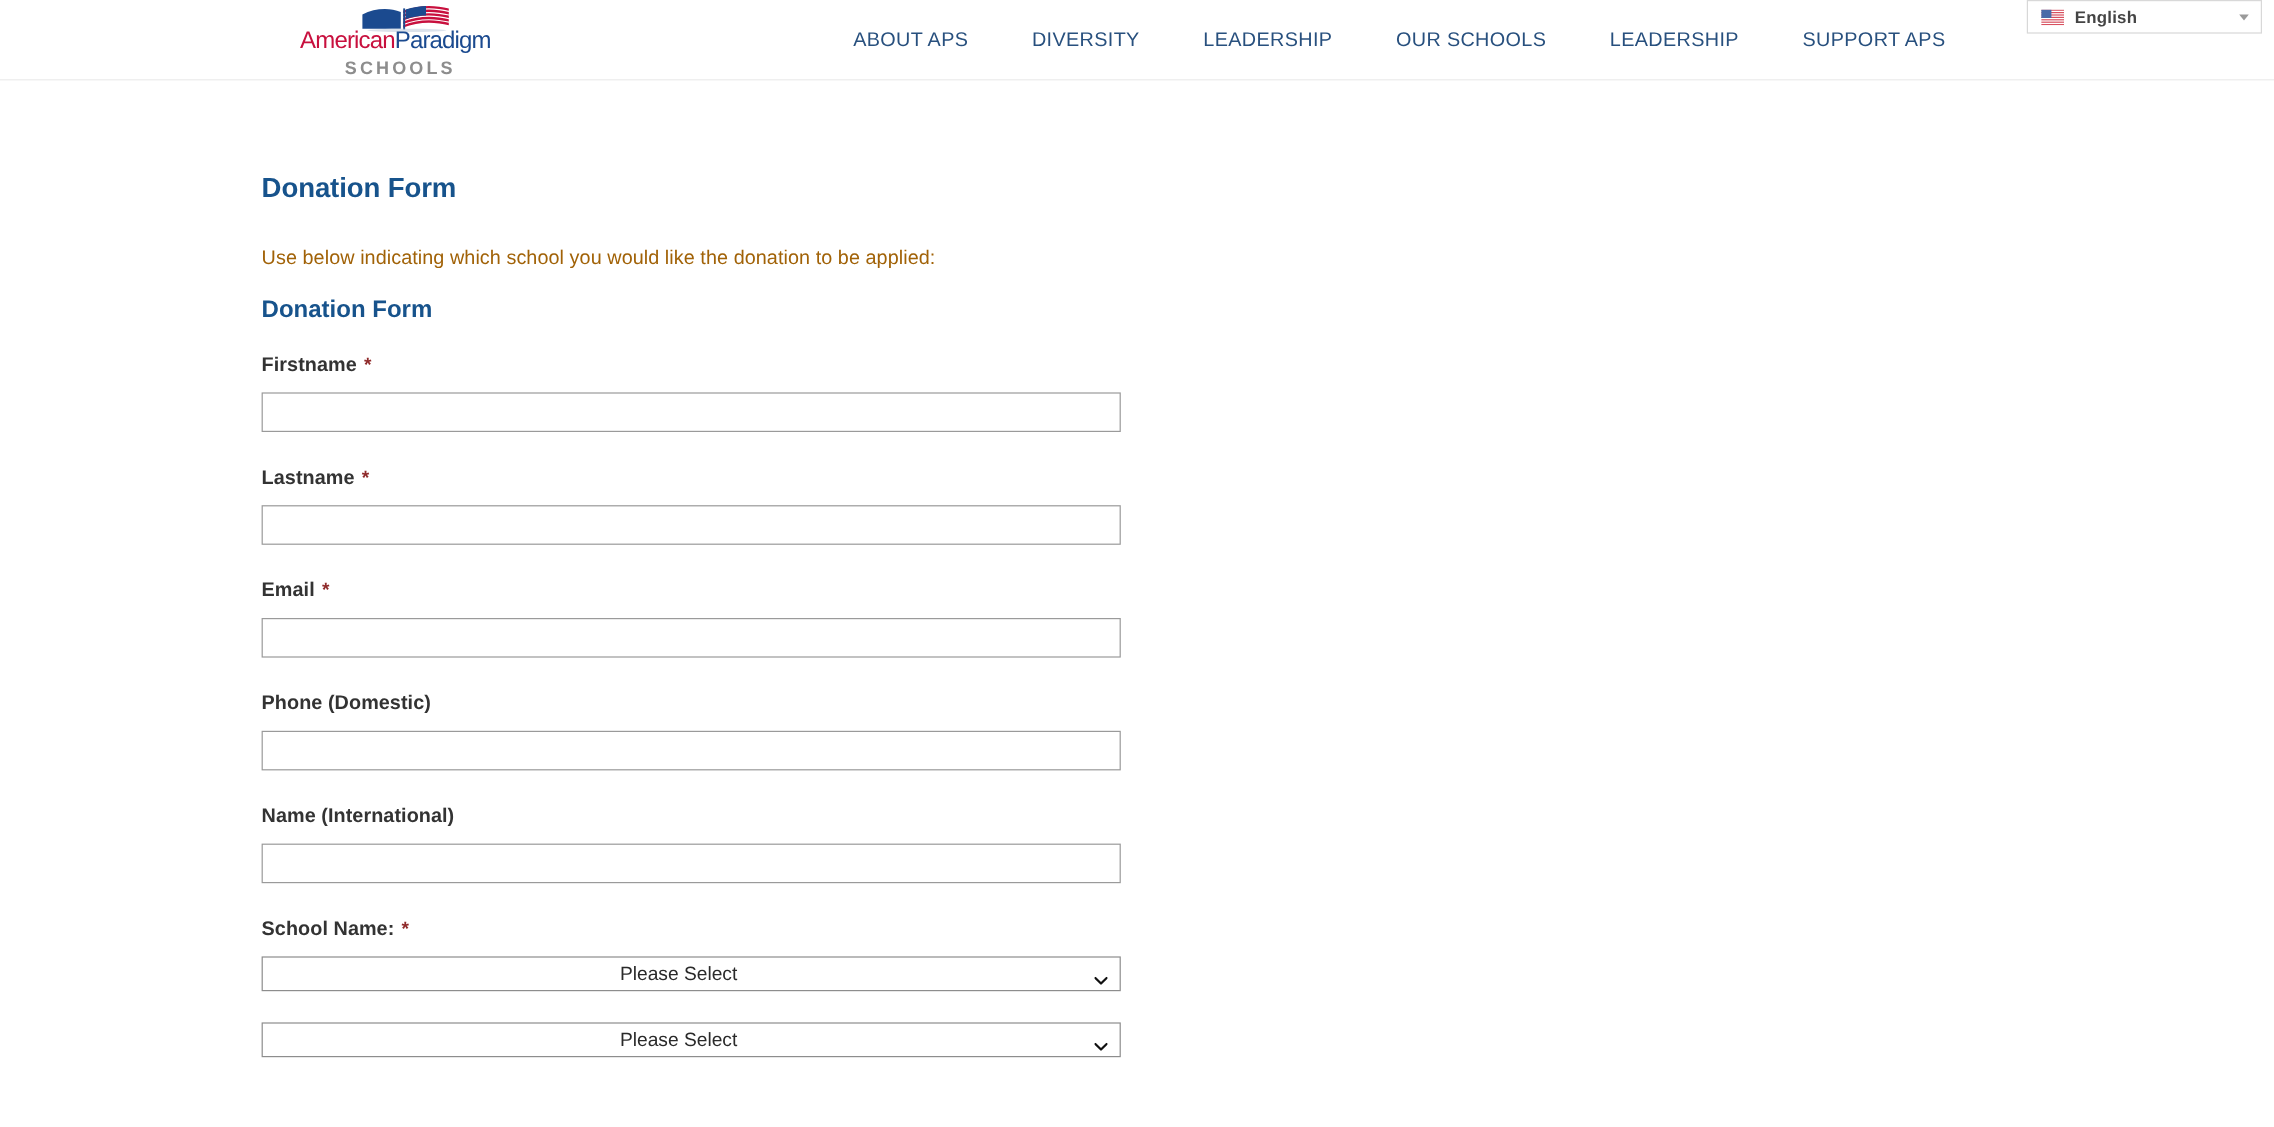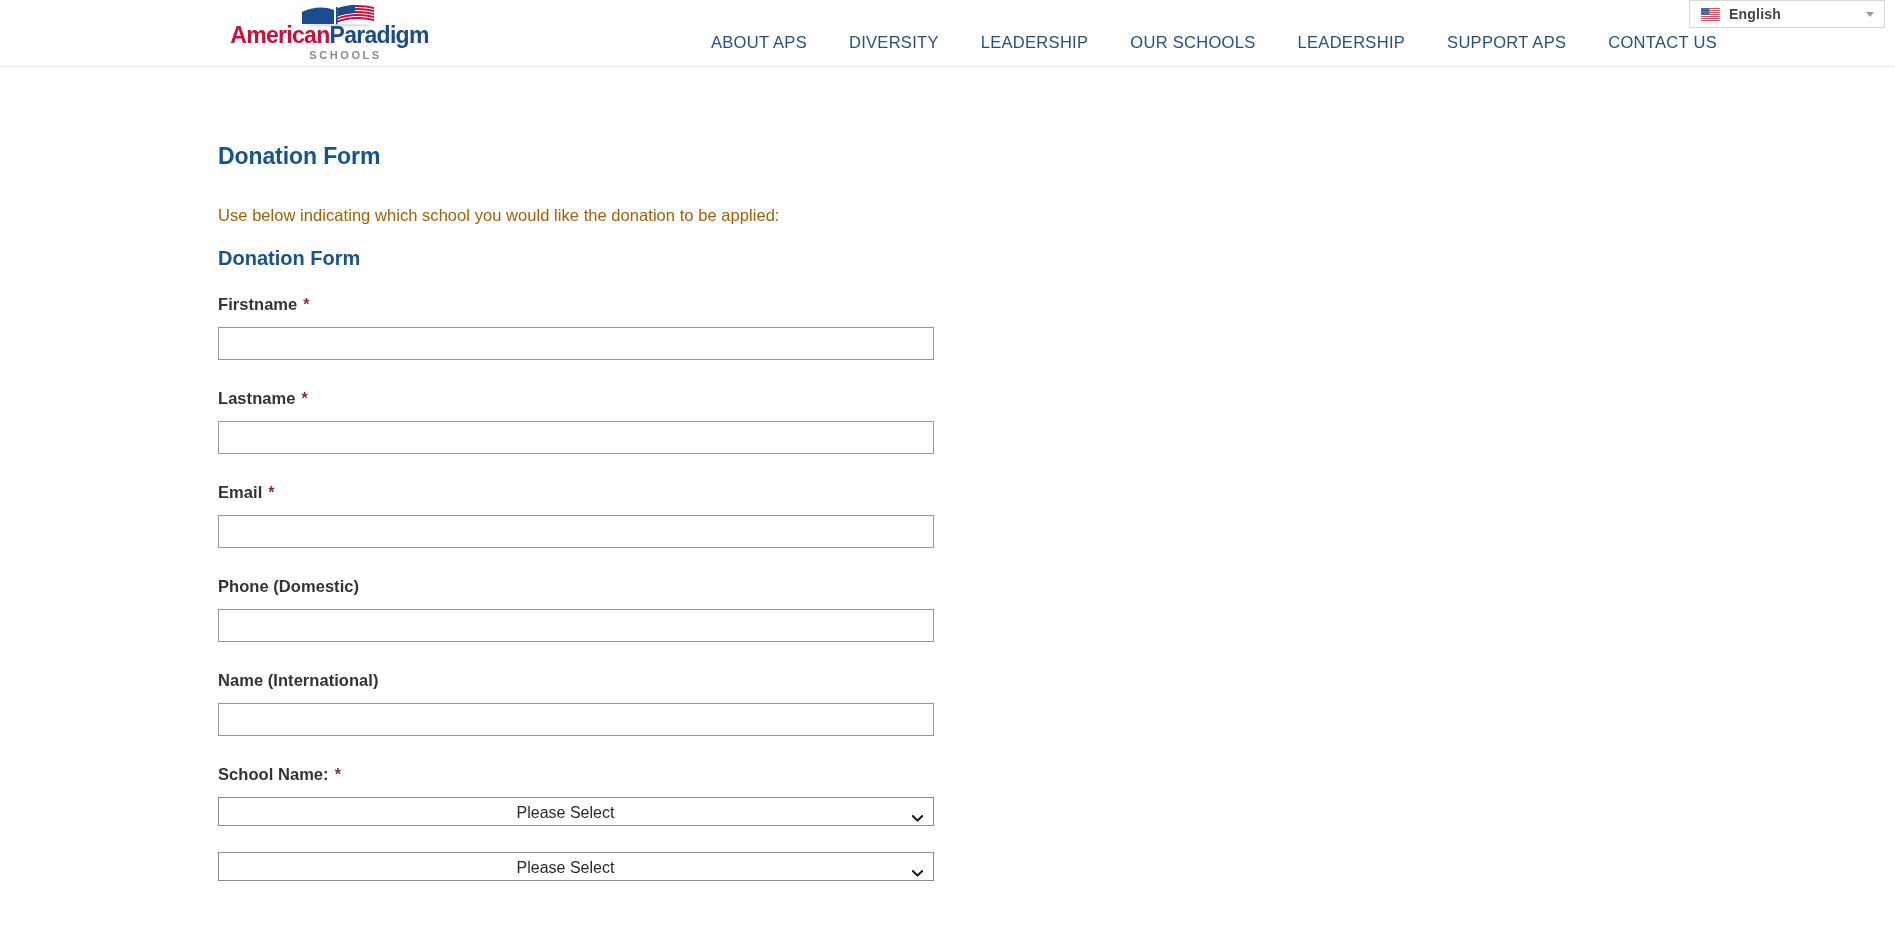--- a/index.html
+++ b/index.html
@@ -41,48 +41,47 @@
     top: 1px;
     width: 78px;
     height: 24px;
   }
   .logo-text {
     position: absolute;
     left: 0;
     top: 22px;
     width: 215px;
     text-align: center;
-    font-size: 23px;
-    font-weight: bold;
+    font-size: 20px;
+    font-weight: normal;
     letter-spacing: -0.7px;
     line-height: 1;
     white-space: nowrap;
   }
   .logo-text .am { color: #c8103e; }
   .logo-text .pa { color: #1b4a8f; }
   .logo-sub {
     position: absolute;
-    left: 16px;
+    left: 4px;
     top: 47px;
     width: 215px;
     text-align: center;
-    font-size: 11px;
+    font-size: 15px;
     font-weight: bold;
     letter-spacing: 2.6px;
     color: #8d8d8d;
   }
 
   .main-nav {
     position: absolute;
     left: 690px;
     top: 0;
     height: 84px;
     display: flex;
-    align-items: center;
-    gap: 0;
+    gap: 11px;
   }
   .nav-link {
     color: #28507e;
     font-size: 16.5px;
     letter-spacing: 0.3px;
     text-decoration: none;
     padding: 0 21px;
     white-space: nowrap;
     line-height: 67px;
     display: block;
@@ -254,21 +253,20 @@
     <span class="logo-sub">SCHOOLS</span>
   </a>
 
   <nav class="main-nav">
     <a class="nav-link" href="#">ABOUT APS</a>
     <a class="nav-link" href="#">DIVERSITY</a>
     <a class="nav-link" href="#">LEADERSHIP</a>
     <a class="nav-link" href="#">OUR SCHOOLS</a>
     <a class="nav-link" href="#">LEADERSHIP</a>
     <a class="nav-link" href="#">SUPPORT APS</a>
-    <a class="nav-link" href="#">CONTACT US</a>
   </nav>
 
   <div class="lang-switcher">
     <span class="flag-icon">
       <svg viewBox="0 0 19 13" width="19" height="13" xmlns="http://www.w3.org/2000/svg">
         <rect width="19" height="13" fill="#ffffff"></rect>
         <rect y="0" width="19" height="1" fill="#d8505f"></rect>
         <rect y="2" width="19" height="1" fill="#d8505f"></rect>
         <rect y="4" width="19" height="1" fill="#d8505f"></rect>
         <rect y="6" width="19" height="1" fill="#d8505f"></rect>

